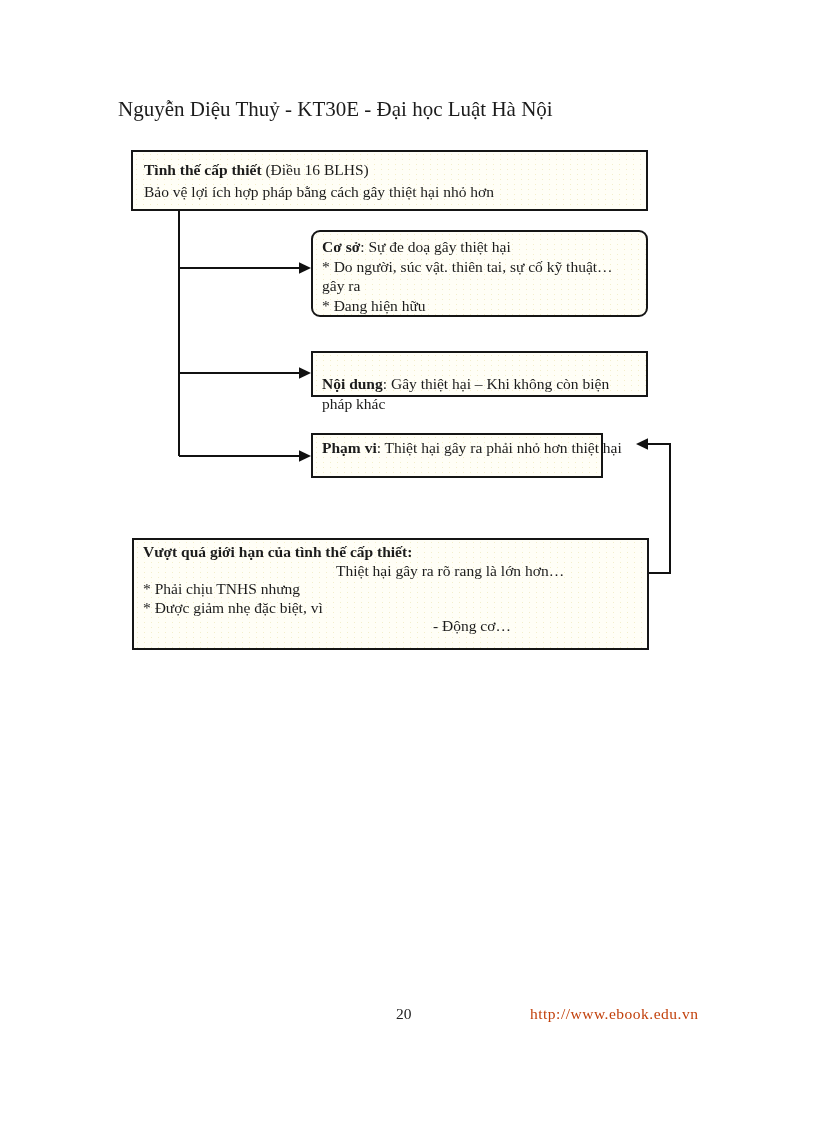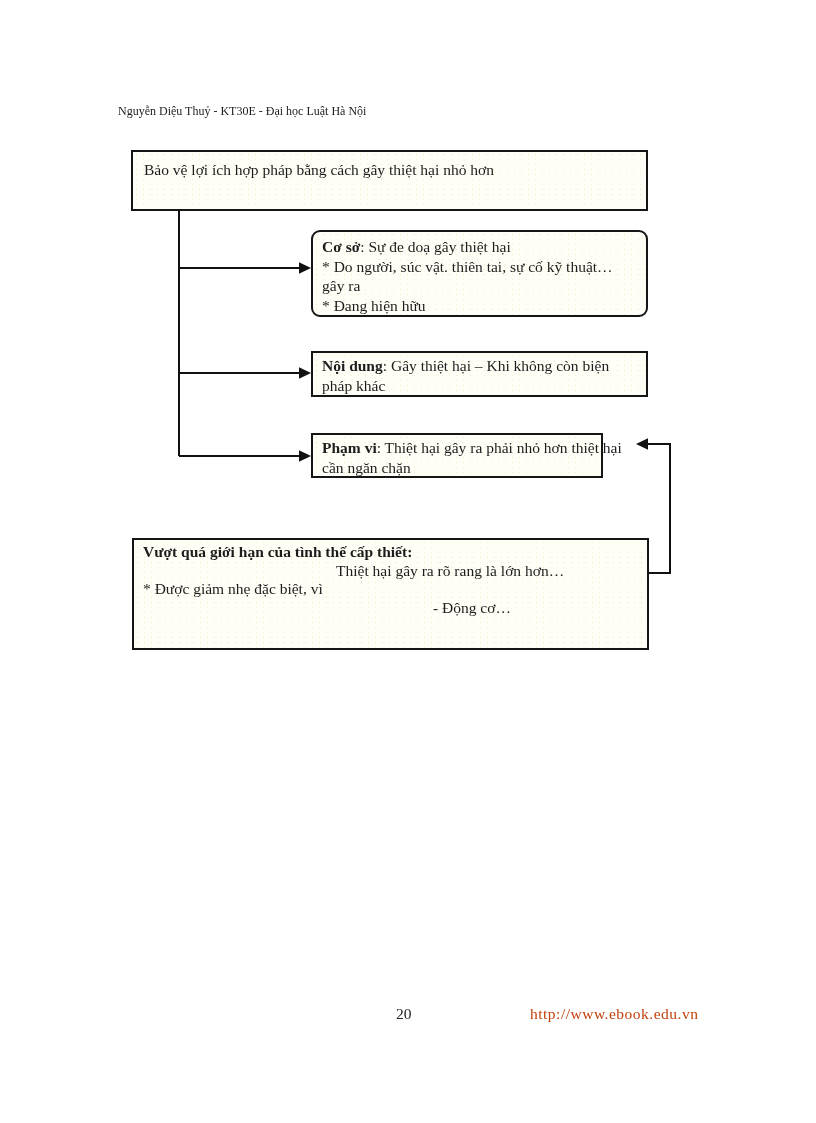--- a/index.html
+++ b/index.html
@@ -12,22 +12,22 @@
     width: 816px;
     height: 1123px;
     background: #ffffff;
     font-family: "Liberation Serif", "DejaVu Serif", serif;
     color: #1c1c1c;
     overflow: hidden;
   }
   .doc-header {
     position: absolute;
     left: 118px;
-    top: 104px;
-    font-size: 12px;
+    top: 97px;
+    font-size: 21px;
     white-space: nowrap;
   }
   .connectors {
     position: absolute;
     left: 0;
     top: 0;
     pointer-events: none;
   }
   .box {
     position: absolute;
@@ -37,21 +37,21 @@
     background-image: radial-gradient(#f3eecb 0.9px, rgba(255,255,255,0) 0.9px);
     background-size: 7px 5px;
     font-size: 15.5px;
     line-height: 20px;
   }
   .b { font-weight: bold; }
   .box .line { white-space: nowrap; }
 
   .box-main   { left: 131px; top: 150px; width: 517px; height: 61px; padding: 7px 10px 0 11px; line-height: 22px; }
   .box-coso   { left: 311px; top: 230px; width: 337px; height: 87px; padding: 5px 8px 0 9px; line-height: 19.5px; border-radius: 9px; }
-  .box-noidung{ left: 311px; top: 351px; width: 337px; height: 46px; padding: 3px 8px 0 9px; }
+  .box-noidung{ left: 311px; top: 351px; width: 337px; height: 46px; padding: 21px 8px 0 9px; }
   .box-phamvi { left: 311px; top: 433px; width: 292px; height: 45px; padding: 3px 8px 0 9px; }
   .box-vuotqua{ left: 132px; top: 538px; width: 517px; height: 112px; padding: 3px 8px 12px 9px; line-height: 18.6px; }
 
   .indent-mid  { margin-left: 193px; }
   .indent-deep { margin-left: 290px; }
 
   .footer-pageno {
     position: absolute;
     left: 396px;
     top: 1005px;
@@ -86,43 +86,44 @@
 
     <path d="M179,456 H300" stroke="#111111" stroke-width="2" fill="none"></path>
     <polygon points="311,456 299,450.2 299,461.8" fill="#111111"></polygon>
 
     <path d="M647,444 H670 V573 H589" stroke="#111111" stroke-width="2" fill="none"></path>
     <polygon points="636,444 648,438.2 648,449.8" fill="#111111"></polygon>
     <polygon points="577,573 589,567.2 589,578.8" fill="#111111"></polygon>
   </svg>
 
   <div class="box box-main">
+    <div class="line"><span class="b">Tình thế cấp thiết</span><span> (Điều 16 BLHS)</span></div>
     <div class="line">Bảo vệ lợi ích hợp pháp bằng cách gây thiệt hại nhỏ hơn</div>
   </div>
 
   <div class="box box-coso">
     <div class="line"><span class="b">Cơ sở</span><span>: Sự đe doạ gây thiệt hại</span></div>
     <div class="line">* Do người, súc vật. thiên tai, sự cố kỹ thuật…</div>
     <div class="line">gây ra</div>
     <div class="line">* Đang hiện hữu</div>
   </div>
 
   <div class="box box-noidung">
     <div class="line"><span class="b">Nội dung</span><span>: Gây thiệt hại – Khi không còn biện</span></div>
     <div class="line">pháp khác</div>
   </div>
 
   <div class="box box-phamvi">
     <div class="line"><span class="b">Phạm vi</span><span>: Thiệt hại gây ra phải nhỏ hơn thiệt hại</span></div>
-    <div class="line">cần ngăn chặn</div>
   </div>
 
   <div class="box box-vuotqua">
     <div class="line b">Vượt quá giới hạn của tình thế cấp thiết:</div>
     <div class="line indent-mid">Thiệt hại gây ra rõ rang là lớn hơn…</div>
+    <div class="line">* Phải chịu TNHS nhưng</div>
     <div class="line">* Được giảm nhẹ đặc biệt, vì</div>
     <div class="line indent-deep">- Động cơ…</div>
   </div>
 
   <div class="footer-pageno">20</div>
   <div class="footer-url">http://www.ebook.edu.vn</div>
 
 </div>
 
 </body></html>

